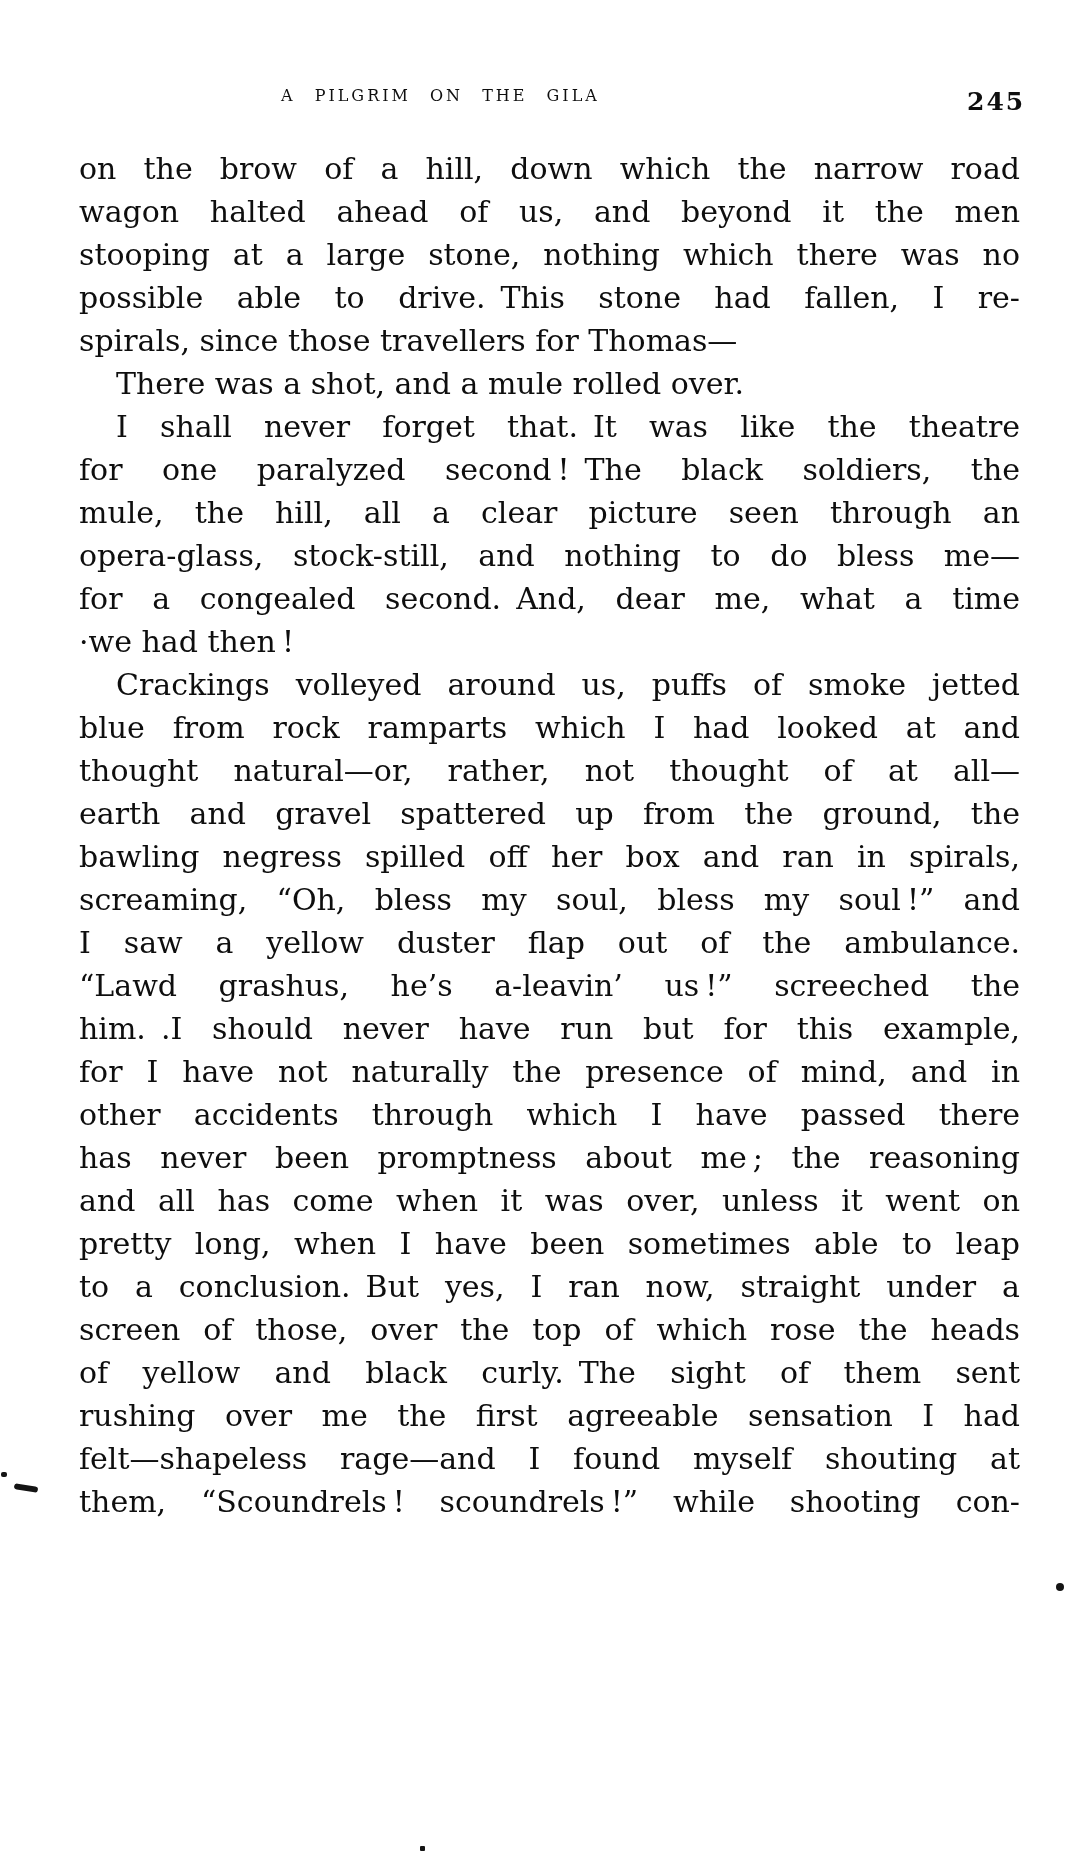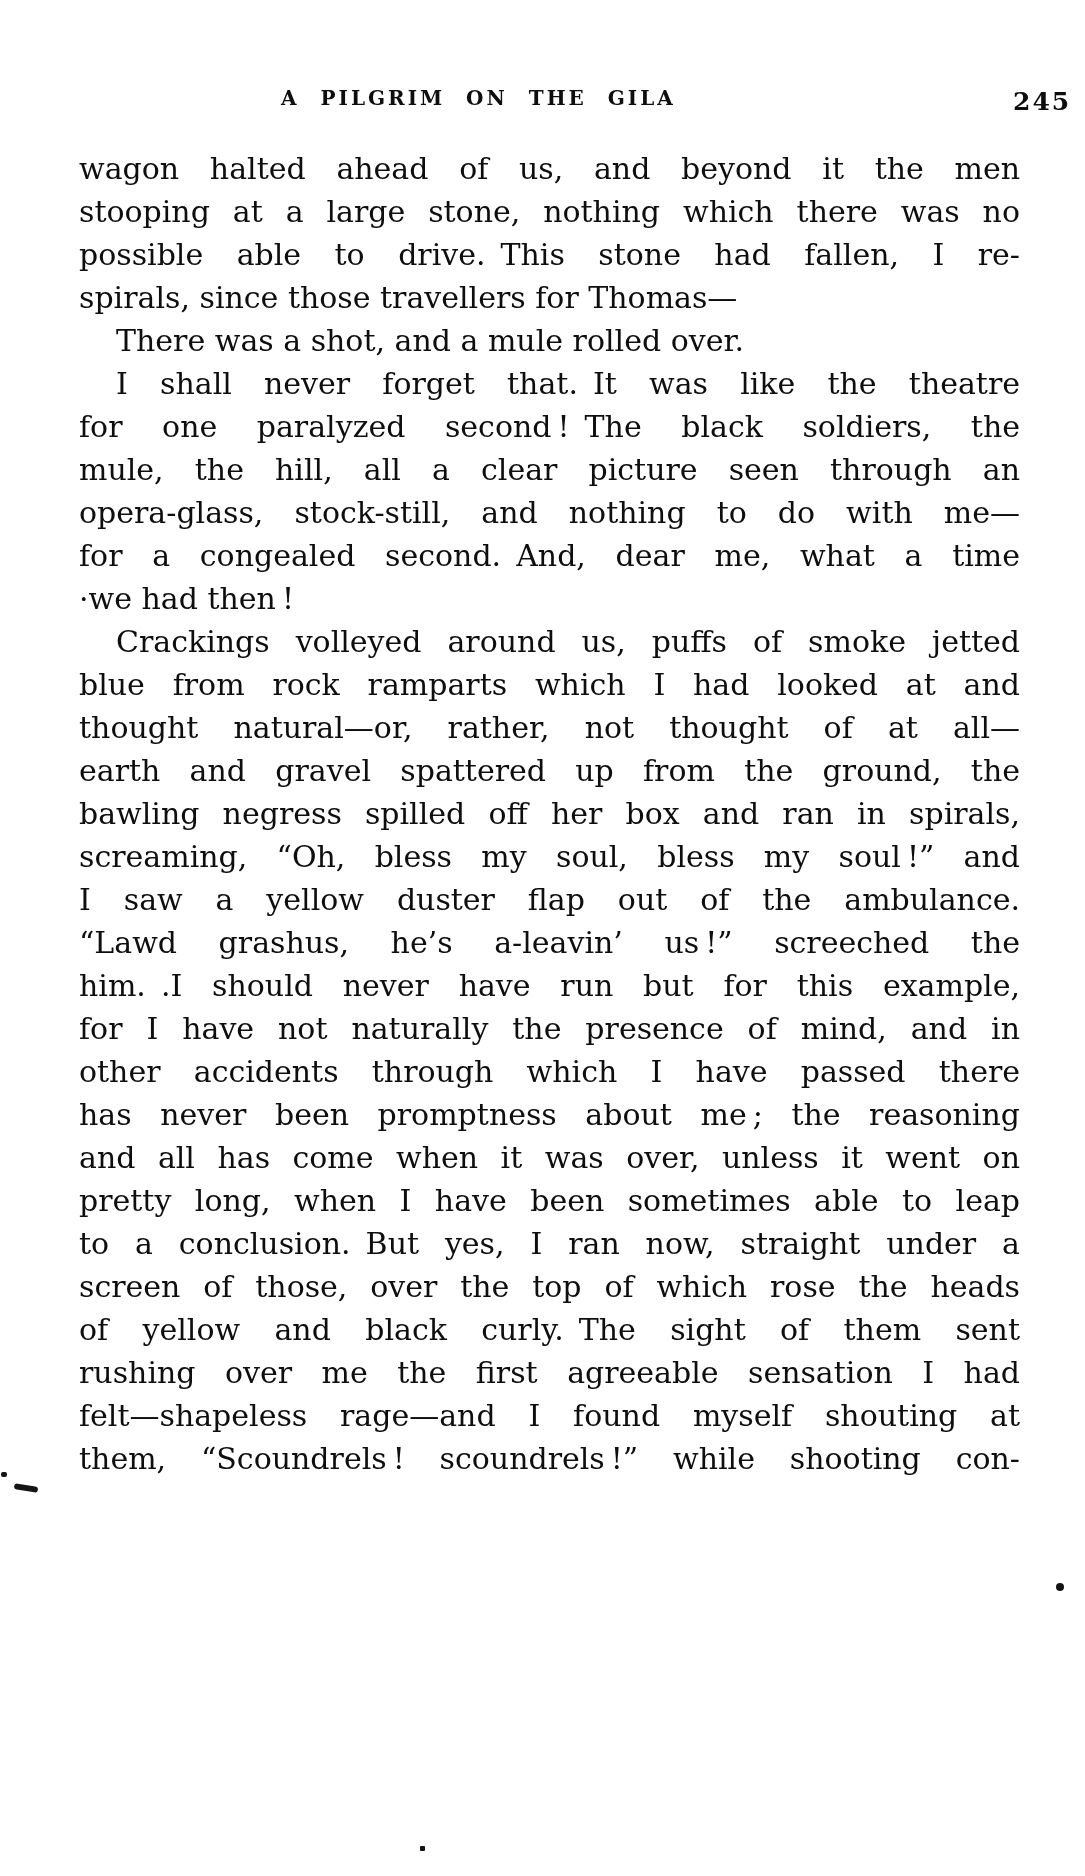--- a/index.html
+++ b/index.html
@@ -9,30 +9,30 @@
     background: #ffffff;
     color: #0e0e0e;
     font-family: "DejaVu Serif", "Liberation Serif", serif;
     position: relative;
     overflow: hidden;
   }
   .running-head {
     position: absolute;
     top: 86px;
     left: 281px;
-    font-size: 20px;
-    font-weight: 700;
+    font-size: 16px;
+    font-weight: 400;
     letter-spacing: 3px;
     word-spacing: 11px;
     white-space: nowrap;
   }
   .page-number {
     position: absolute;
     top: 87px;
-    left: 1013px;
+    left: 967px;
     font-size: 25px;
     font-weight: 700;
     letter-spacing: 2px;
   }
   .text-block {
     position: absolute;
     left: 79px;
     top: 147px;
     width: 941px;
     font-size: 30px;
@@ -54,29 +54,30 @@
   .mark-bottom-dot  { left: 420px;  top: 1846px; width: 5px;  height: 5px; border-radius: 1px; }
 </style>
 </head>
 <body>
 
 <div class="running-head">A PILGRIM ON THE GILA</div>
 
 <div class="page-number">245</div>
 
 <div class="text-block">
+    <div class="line">on the brow of a hill, down which the narrow road</div>
     <div class="line">wagon halted ahead of us, and beyond it the men</div>
     <div class="line">stooping at a large stone, nothing which there was no</div>
     <div class="line">possible able to drive. This stone had fallen, I re-</div>
     <div class="line par-end">spirals, since those travellers for Thomas—</div>
     <div class="line indent par-end">There was a shot, and a mule rolled over.</div>
     <div class="line indent">I shall never forget that. It was like the theatre</div>
     <div class="line">for one paralyzed second ! The black soldiers, the</div>
     <div class="line">mule, the hill, all a clear picture seen through an</div>
-    <div class="line">opera-glass, stock-still, and nothing to do with me—</div>
+    <div class="line">opera-glass, stock-still, and nothing to do bless me—</div>
     <div class="line">for a congealed second. And, dear me, what a time</div>
     <div class="line par-end">·we had then !</div>
     <div class="line indent">Crackings volleyed around us, puffs of smoke jetted</div>
     <div class="line">blue from rock ramparts which I had looked at and</div>
     <div class="line">thought natural—or, rather, not thought of at all—</div>
     <div class="line">earth and gravel spattered up from the ground, the</div>
     <div class="line">bawling negress spilled off her box and ran in spirals,</div>
     <div class="line">screaming, “Oh, bless my soul, bless my soul !” and</div>
     <div class="line">I saw a yellow duster flap out of the ambulance.</div>
     <div class="line">“Lawd grashus, he’s a-leavin’ us !” screeched the</div>

